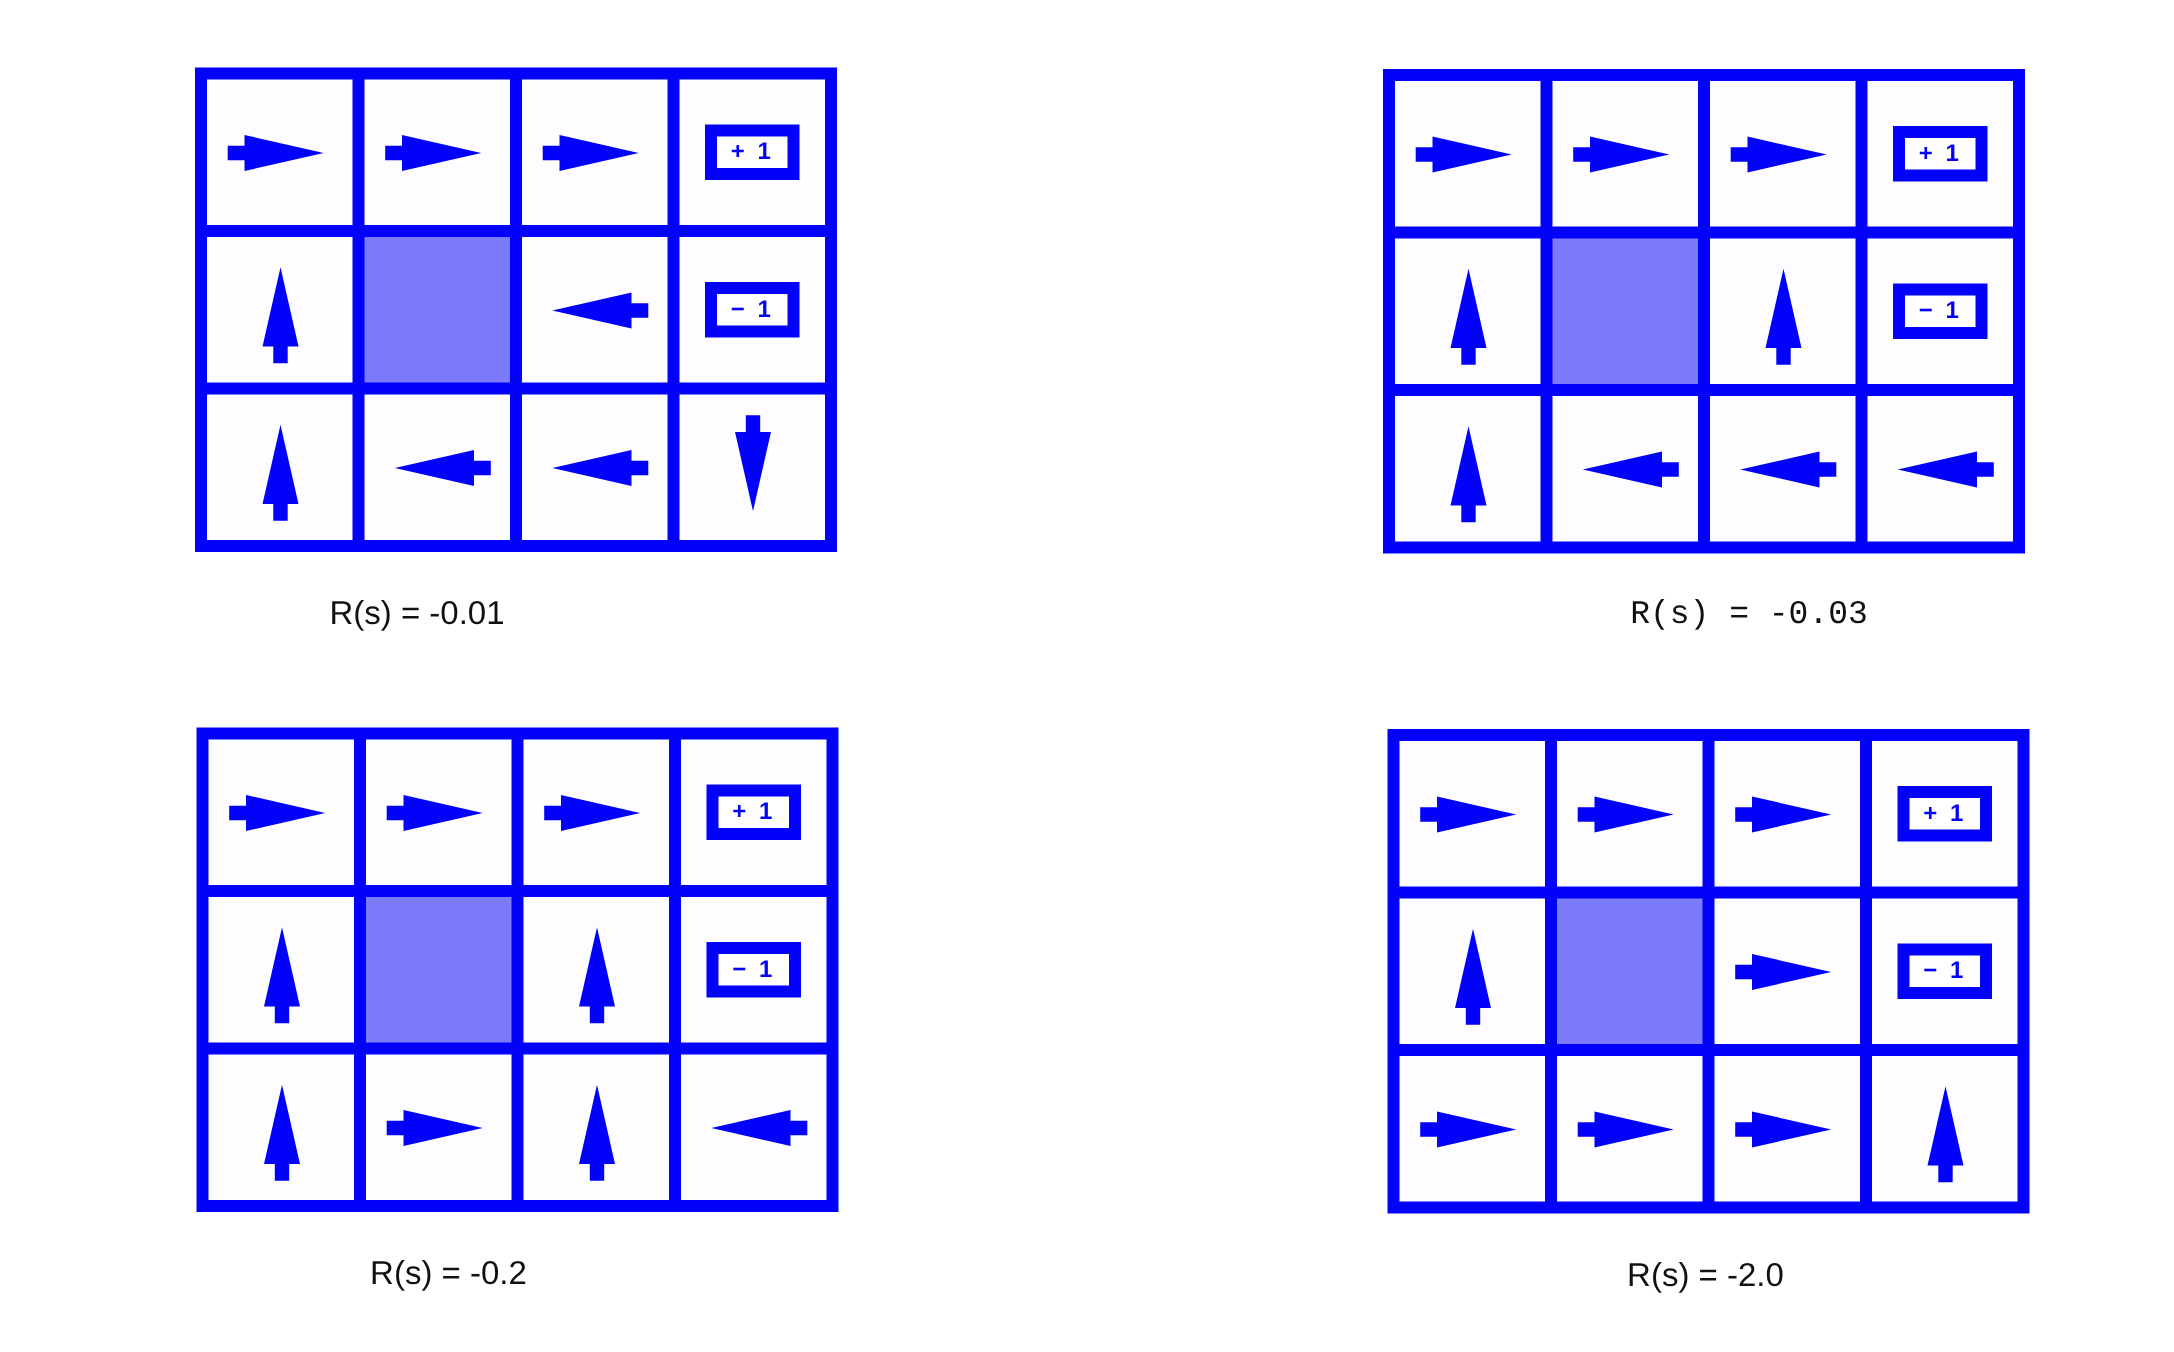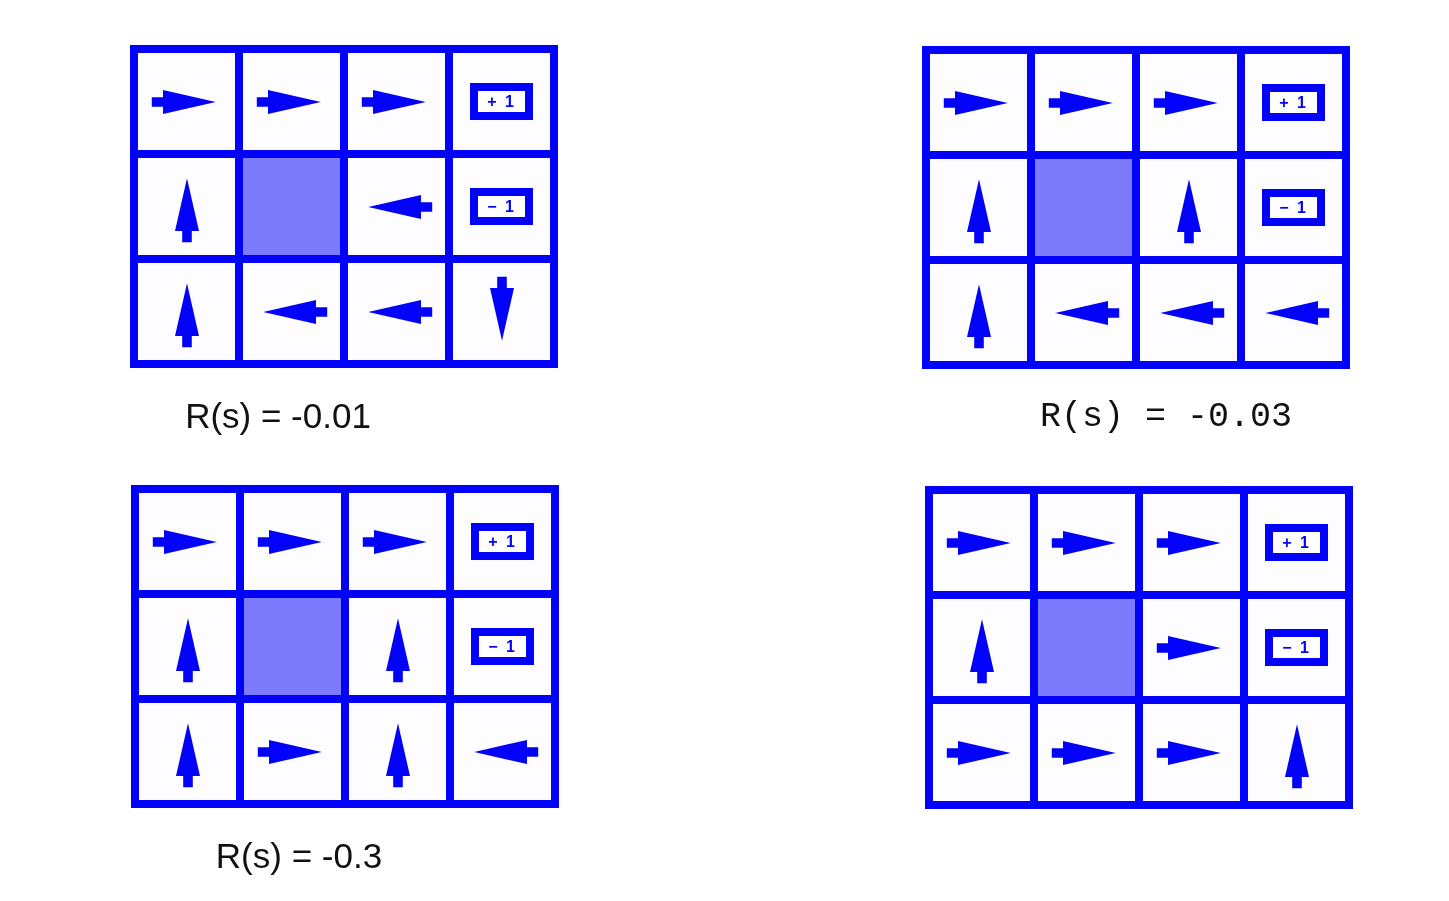--- a/index.html
+++ b/index.html
@@ -36,21 +36,21 @@
     border: 8px solid var(--blue);
     background: #ffffff; color: var(--blue);
     display: flex; align-items: center; justify-content: center;
     font-weight: 700; font-size: 16px; letter-spacing: 2px;
     padding: 0 4px;
     font-family: "Liberation Sans", sans-serif;
   }
   .caption {
     width: 428px; margin-top: 28px;
     text-align: center;
-    font-size: 35px; color: #111111;
+    font-size: 22px; color: #111111;
     font-family: "Liberation Sans", sans-serif;
     white-space: nowrap;
   }
   .cap0 { transform: translateX(-66px); }
   .cap1 { transform: translateX(30px); font-family: Liberation Mono, monospace; }
   .cap2 { transform: translateX(-46px); }
   .cap3 { transform: translateX(-2px); }
 </style>
 </head>
 <body style="background: rgb(255, 255, 255);">
@@ -218,21 +218,21 @@
           <svg viewBox="0 0 100 100" class="arrow dir-up">
             <polygon points="6,44 20,44 20,35 86,50 20,65 20,56 6,56" fill="#0202fa"></polygon>
           </svg>
         </div>
         <div class="cell">
           <svg viewBox="0 0 100 100" class="arrow dir-left">
             <polygon points="6,44 20,44 20,35 86,50 20,65 20,56 6,56" fill="#0202fa"></polygon>
           </svg>
         </div>
       </div>
-      <div class="caption cap2">R(s) = -0.3</div>
+      <div class="caption cap2">R(s) = -0.2</div>
     </div>
     <div class="grid-block pos3">
       <div class="gridworld">
         <div class="cell">
           <svg viewBox="0 0 100 100" class="arrow dir-right">
             <polygon points="6,44 20,44 20,35 86,50 20,65 20,56 6,56" fill="#0202fa"></polygon>
           </svg>
         </div>
         <div class="cell">
           <svg viewBox="0 0 100 100" class="arrow dir-right">
@@ -275,14 +275,15 @@
           <svg viewBox="0 0 100 100" class="arrow dir-right">
             <polygon points="6,44 20,44 20,35 86,50 20,65 20,56 6,56" fill="#0202fa"></polygon>
           </svg>
         </div>
         <div class="cell">
           <svg viewBox="0 0 100 100" class="arrow dir-up">
             <polygon points="6,44 20,44 20,35 86,50 20,65 20,56 6,56" fill="#0202fa"></polygon>
           </svg>
         </div>
       </div>
+      <div class="caption cap3">R(s) = -2.0</div>
     </div>
   </div>
 
 </body></html>

